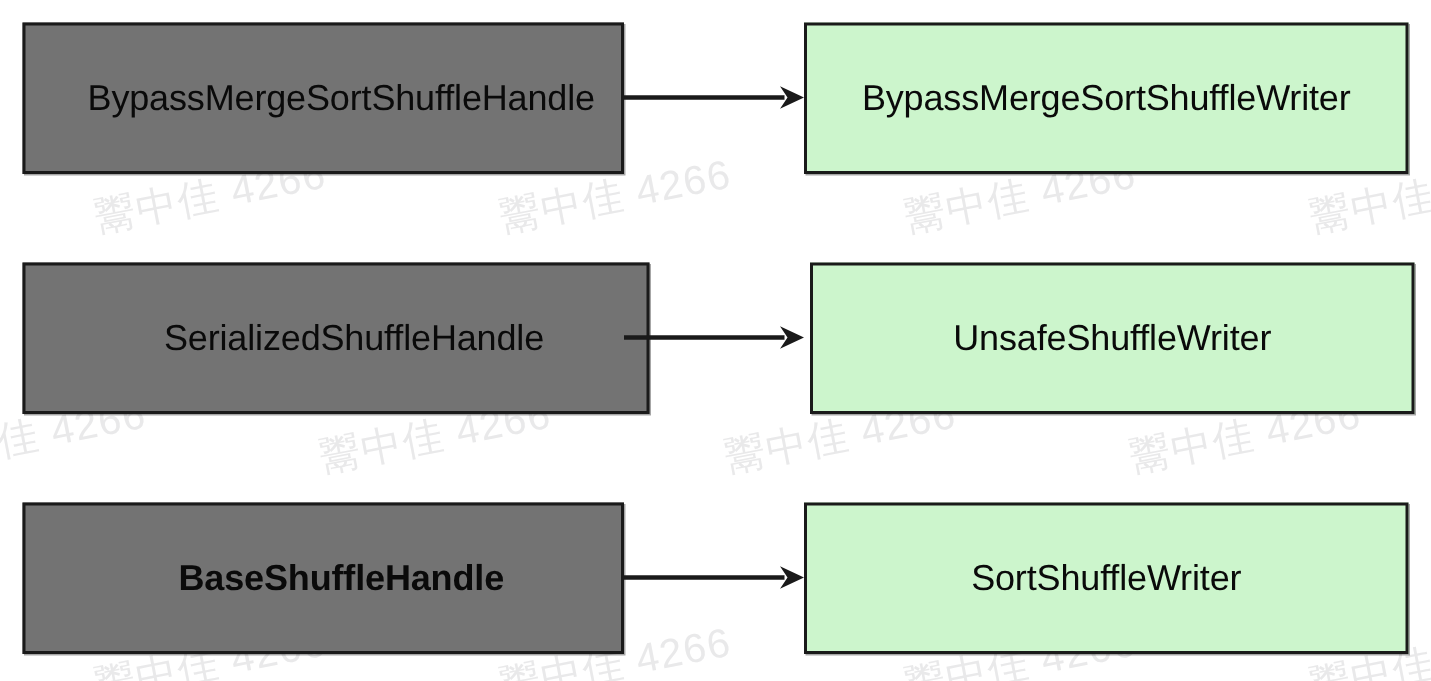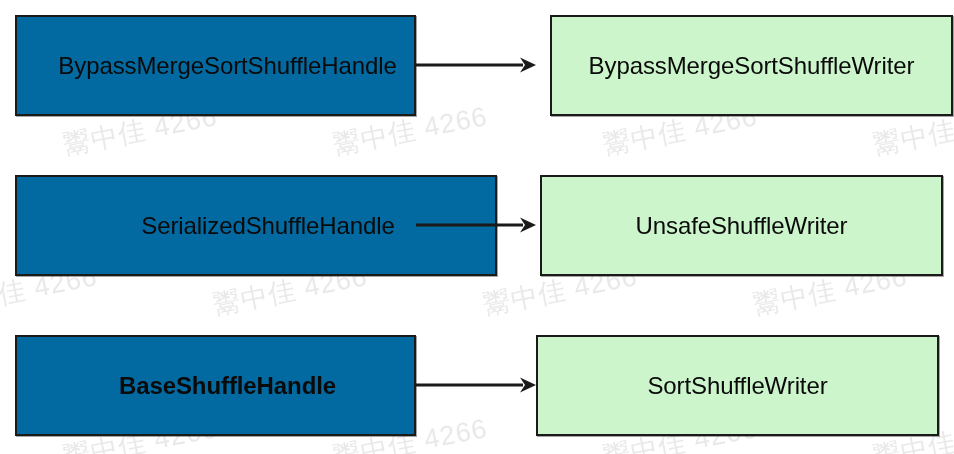--- a/index.html
+++ b/index.html
@@ -47,21 +47,21 @@
     box-shadow: 1px 1px 0 rgba(0,0,0,0.35);
   }
   .node .label {
     font-family: "Liberation Sans", sans-serif;
     font-size: 24px;
     color: #0a0a0a;
     line-height: 1;
     letter-spacing: -0.1px;
     white-space: nowrap;
   }
-  .node.handle { background: #0369a1; padding-left: 24px; }
+  .node.handle { background: #737373; padding-left: 24px; }
   .node.writer { background: #ccf5cc; }
 
   
   .edge {
     position: absolute;
     z-index: 3;
   }
   .edge svg { display: block; overflow: visible; }
 
   
@@ -94,24 +94,24 @@
       <div class="wm" style="left: 60px; top: 440px;">鬻中佳 4266</div>
       <div class="wm" style="left: 330px; top: 440px;">鬻中佳 4266</div>
       <div class="wm" style="left: 600px; top: 440px;">鬻中佳 4266</div>
       <div class="wm" style="left: 870px; top: 440px;">鬻中佳 4266</div>
     </div>
 
   <div class="nodes-layer">
       <div class="node handle" style="left: 15px; top: 15px; width: 401px; height: 101px;">
         <span class="label">BypassMergeSortShuffleHandle</span>
       </div>
-      <div class="node writer" style="left: 536px; top: 15px; width: 403px; height: 101px; margin-left: 14px;">
+      <div class="node writer" style="left: 536px; top: 15px; width: 403px; height: 101px;">
         <span class="label">BypassMergeSortShuffleWriter</span>
       </div>
-      <div class="node handle" style="left: 15px; top: 175px; width: 482px; height: 101px;">
+      <div class="node handle" style="left: 15px; top: 175px; width: 418px; height: 101px;">
         <span class="label">SerializedShuffleHandle</span>
       </div>
       <div class="node writer" style="left: 540px; top: 175px; width: 403px; height: 101px;">
         <span class="label">UnsafeShuffleWriter</span>
       </div>
       <div class="node handle" style="left: 15px; top: 335px; width: 401px; height: 101px; font-weight: bold;">
         <span class="label">BaseShuffleHandle</span>
       </div>
       <div class="node writer" style="left: 536px; top: 335px; width: 403px; height: 101px; justify-content: center;">
         <span class="label">SortShuffleWriter</span>

